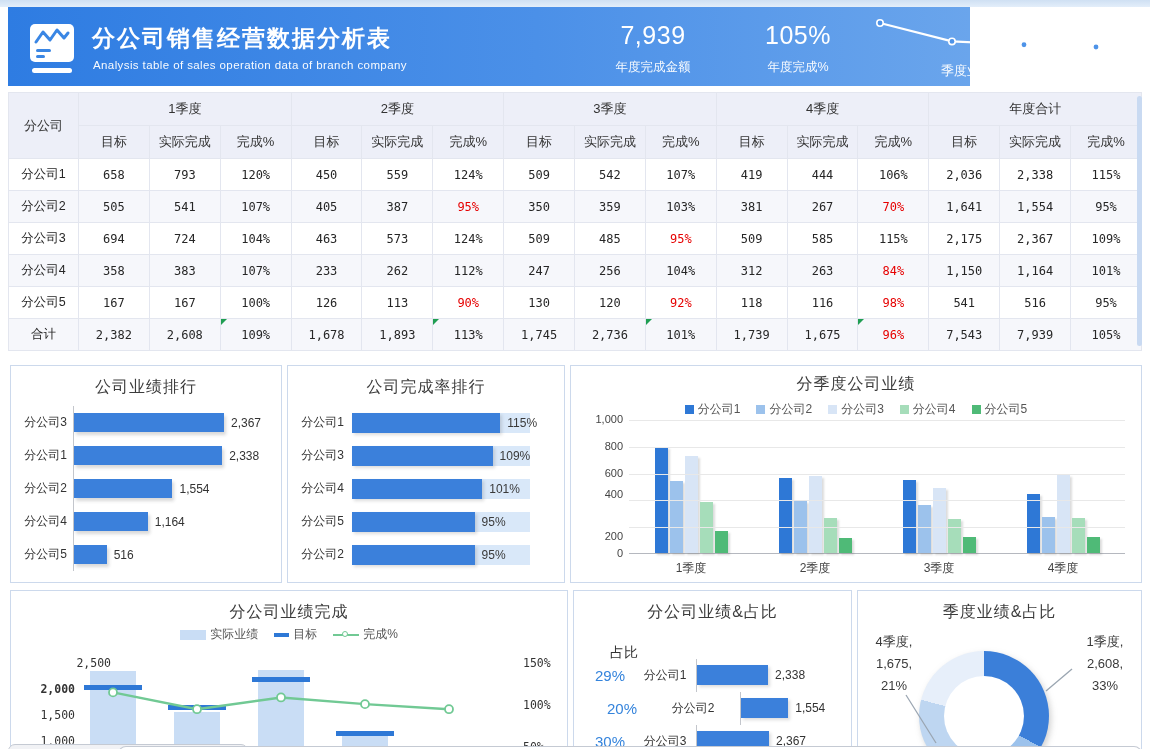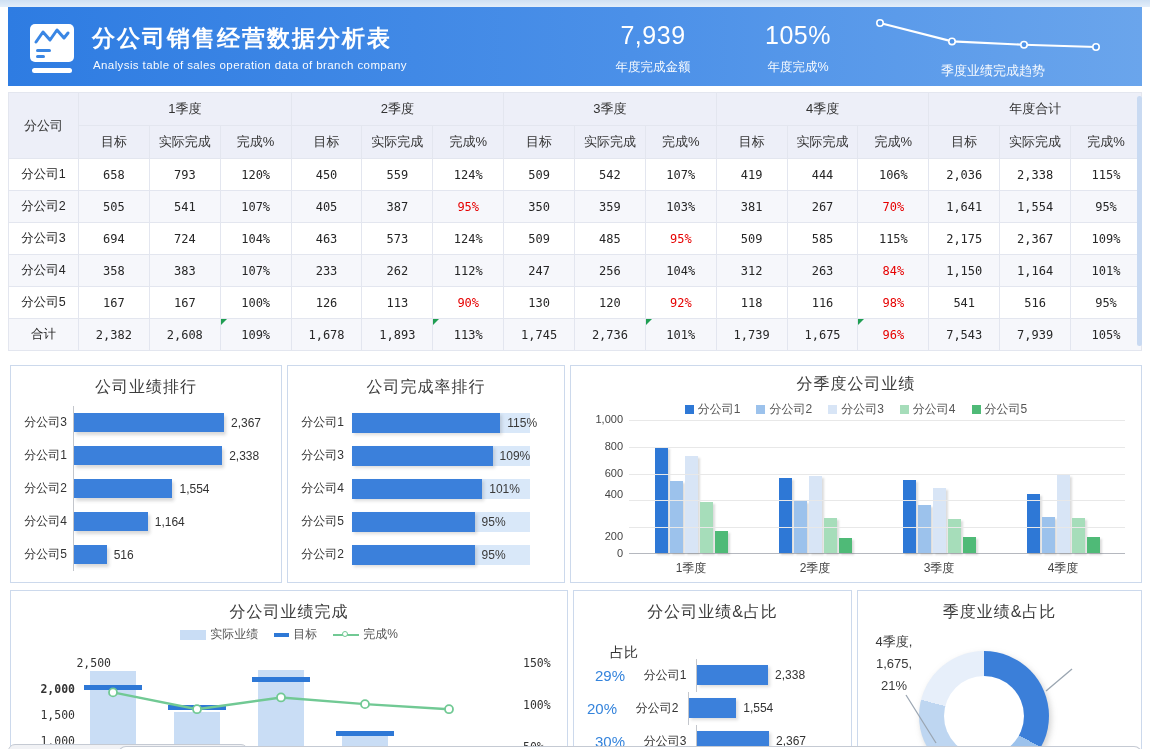--- a/index.html
+++ b/index.html
@@ -6,21 +6,21 @@
   html,body { width:1150px; height:749px; overflow:hidden; background:#fff;
     font-family:"Liberation Sans","DejaVu Sans",sans-serif; }
   .abs { position:absolute; }
   #page { position:relative; width:1150px; height:749px; background:#fff; }
 
   
   #top-strip { left:0; top:0; width:1150px; height:7px;
     background:linear-gradient(180deg,#cfe0f3,#e3eefa); }
 
   
-  #header { left:8px; top:7px; width:1134px; height:79px;
+  #header { left:8px; top:7px; width:962px; height:79px;
     background:linear-gradient(90deg,#2e7ce2,#4b90e8 55%,#6aa5ec);
     color:#fff; }
   #logo { left:16px; top:13px; width:56px; height:56px; }
   #title { left:84px; top:16px; font-size:23px; font-weight:700; letter-spacing:2px; }
   #subtitle { left:85px; top:52px; font-size:11.5px; letter-spacing:.4px; opacity:.96; font-weight:400; }
   .kpi { top:14px; width:150px; text-align:center; }
   .kpi-value { font-size:25px; font-weight:500; letter-spacing:.5px; }
   .kpi-label { margin-top:9px; font-size:12.5px; opacity:.95; }
   #kpi-amount { left:570px; }
   #kpi-pct { left:715px; }
@@ -494,21 +494,21 @@
     <div id="c5-share-header" class="abs" style="left:20px; top:53px; width:60px; text-align:center; font-size:14px; color:#333;">占比</div>
     <div id="c5-body">
         <div class="srow" style="left: 12px; top: 72px; width: 260px;">
           <span class="share-pct">29%</span>
           <span class="share-name">分公司1</span>
           <div class="share-zone">
             <div class="sbar" style="width: 71.1179px;"></div>
             <span class="hval">2,338</span>
           </div>
         </div>
-        <div class="srow" style="left: 4px; top: 105px; width: 260px;">
+        <div class="srow" style="left: 24px; top: 105px; width: 260px; gap: 16px;">
           <span class="share-pct">20%</span>
           <span class="share-name">分公司2</span>
           <div class="share-zone">
             <div class="sbar" style="width: 47.27px;"></div>
             <span class="hval">1,554</span>
           </div>
         </div>
         <div class="srow" style="left: 12px; top: 138px; width: 260px;">
           <span class="share-pct">30%</span>
           <span class="share-name">分公司3</span>
@@ -526,18 +526,23 @@
     <div id="donut-hole"></div>
     <svg id="c6-leaders" class="abs" style="left:0;top:0;" width="285" height="170">
         <polyline points="214,78 188,100" fill="none" stroke="#9aa5b1" stroke-width="1.3"></polyline>
         <polyline points="48,104 78,152" fill="none" stroke="#9aa5b1" stroke-width="1.3"></polyline>
       </svg>
     <div id="c6-callout-left" class="callout" style="left:8px; top:40px; width:56px;">
         <div>4季度,</div>
         <div>1,675,</div>
         <div>21%</div>
       </div>
+    <div id="c6-callout-right" class="callout" style="left:216px; top:40px; width:62px;">
+        <div>1季度,</div>
+        <div>2,608,</div>
+        <div>33%</div>
+      </div>
   </section>
 
   <div id="bottom-a" class="abs"></div>
   <div id="bottom-b" class="abs"></div>
 
 </div>
 
 </body></html>

